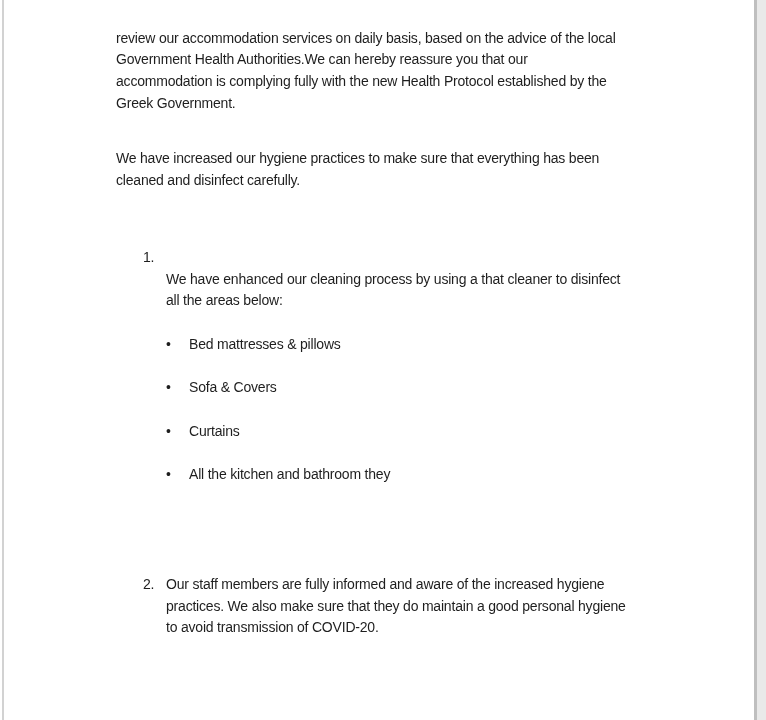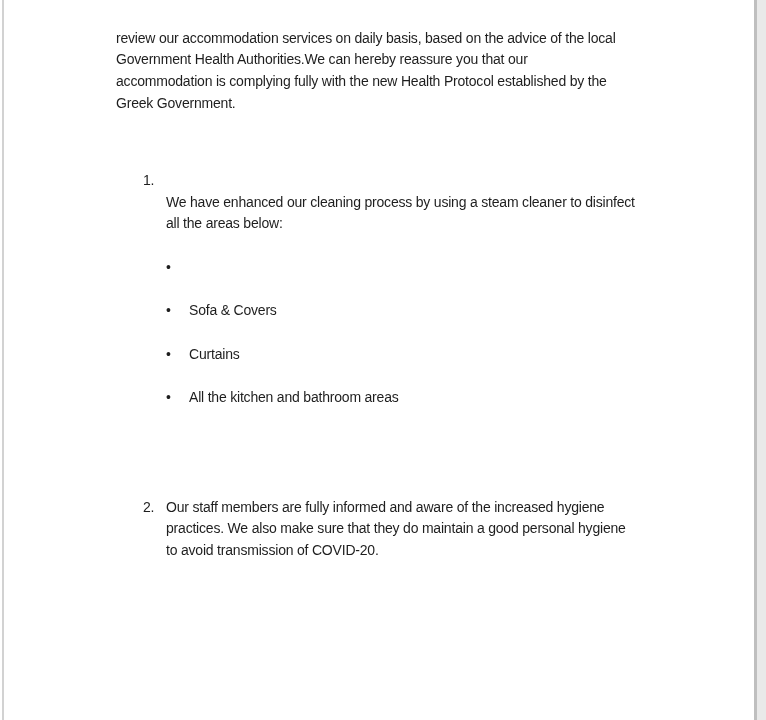--- a/index.html
+++ b/index.html
@@ -59,40 +59,43 @@
 
   <div class="clip-top">
     
   </div>
 
   <div class="content">
     <p class="para">review our accommodation services on daily basis, based on the advice of the local
 Government Health Authorities.We can hereby reassure you that our
 accommodation is complying fully with the new Health Protocol established by the
 Greek Government.</p>
+    <p class="para">We have increased our hygiene practices to make sure that everything has been
+cleaned and disinfect carefully.</p>
 
     <div class="item">
       <span class="num">1.</span>
       <div class="body">
-        <div class="txt">We have enhanced our cleaning process by using a steam cleaner to disinfect
+        <div class="txt">We have enhanced our cleaning process by using a that cleaner to disinfect
 all the areas below:</div>
         <div class="bullet">
           <span class="dot">•</span>
+          <span class="btxt">Bed mattresses &amp; pillows</span>
         </div>
         <div class="bullet">
           <span class="dot">•</span>
           <span class="btxt">Sofa &amp; Covers</span>
         </div>
         <div class="bullet">
           <span class="dot">•</span>
           <span class="btxt">Curtains</span>
         </div>
         <div class="bullet">
           <span class="dot">•</span>
-          <span class="btxt">All the kitchen and bathroom areas</span>
+          <span class="btxt">All the kitchen and bathroom they</span>
         </div>
       </div>
     </div>
 
     <div class="item gap">
       <span class="num">2.</span>
       <div class="body"><div class="txt">Our staff members are fully informed and aware of the increased hygiene
 practices. We also make sure that they do maintain a good personal hygiene
 to avoid transmission of COVID-20.</div></div>
     </div>

